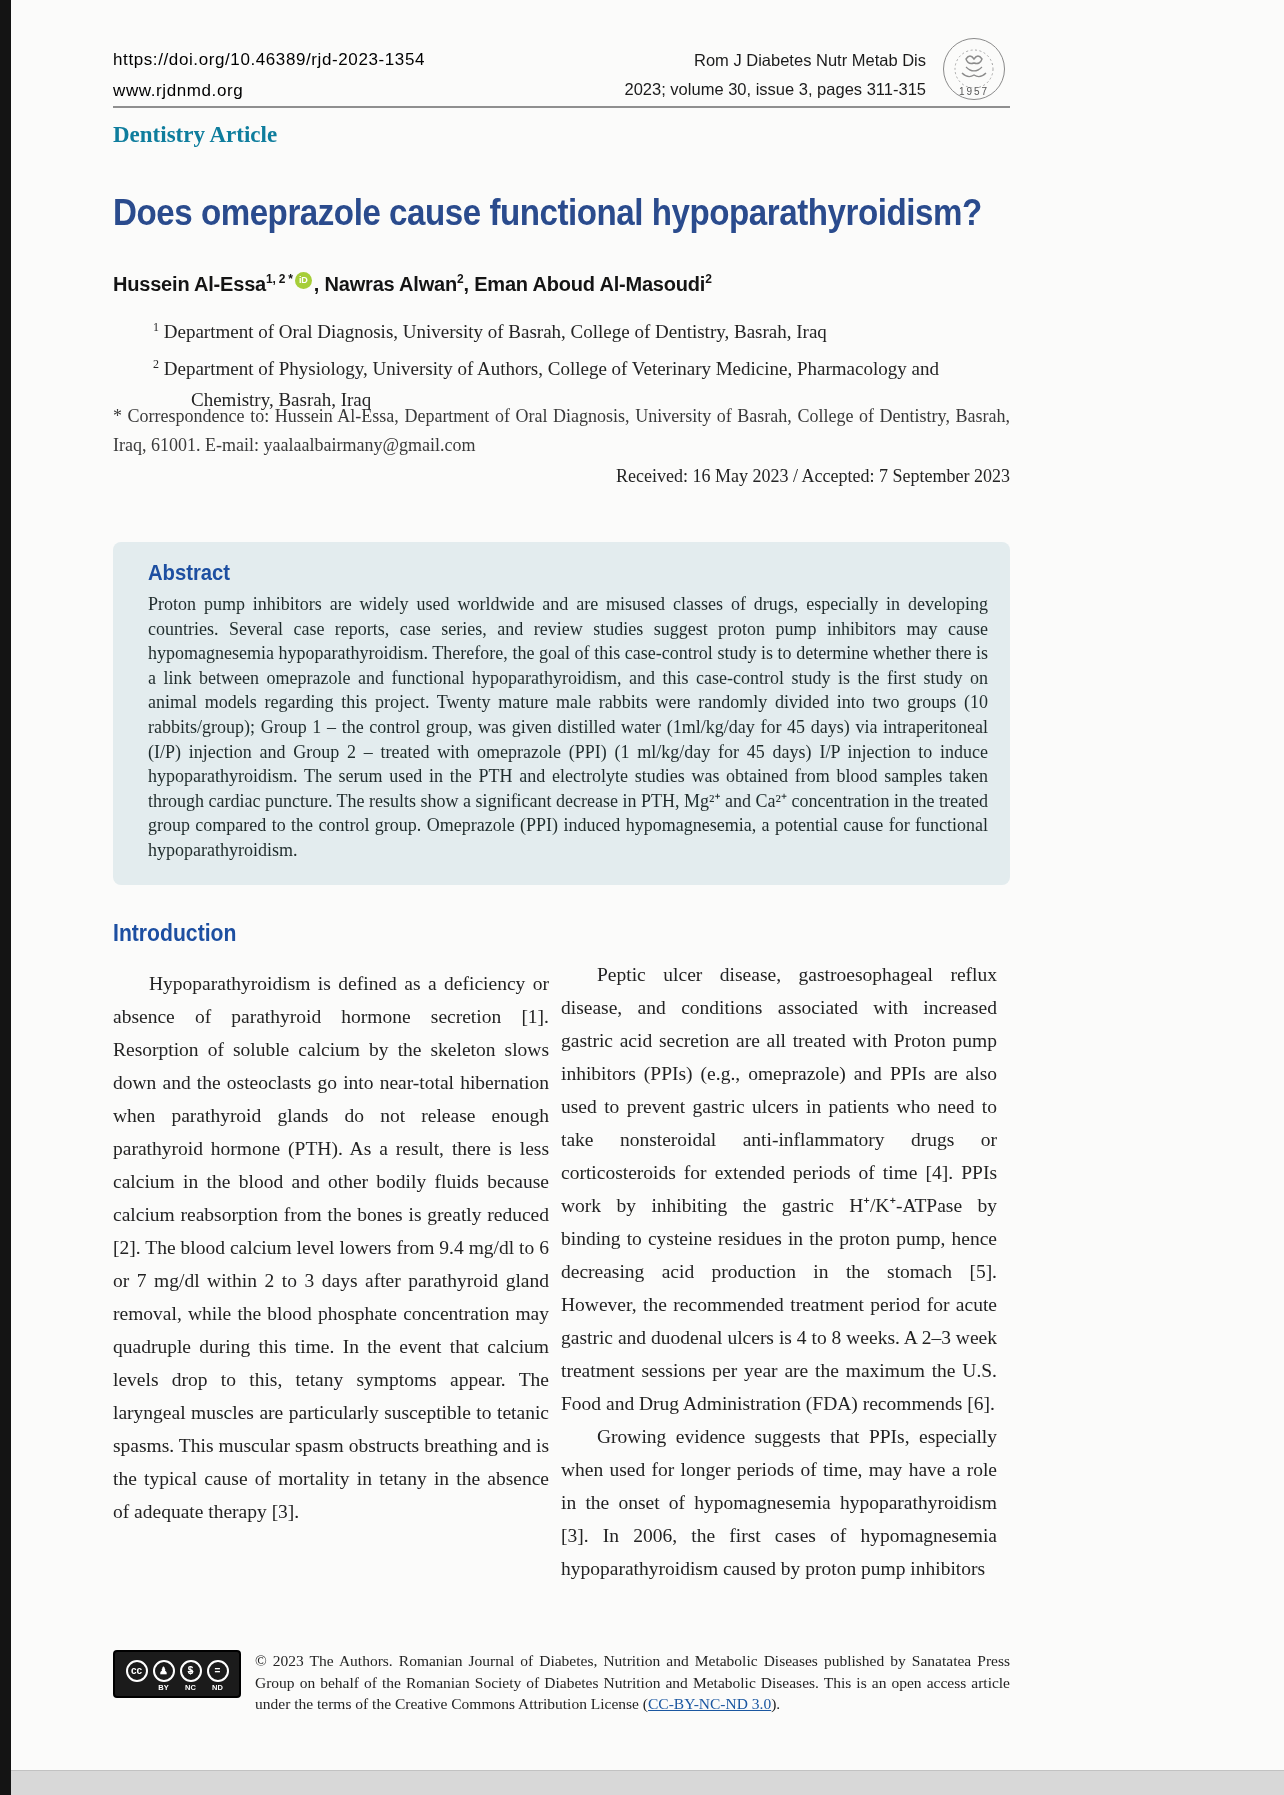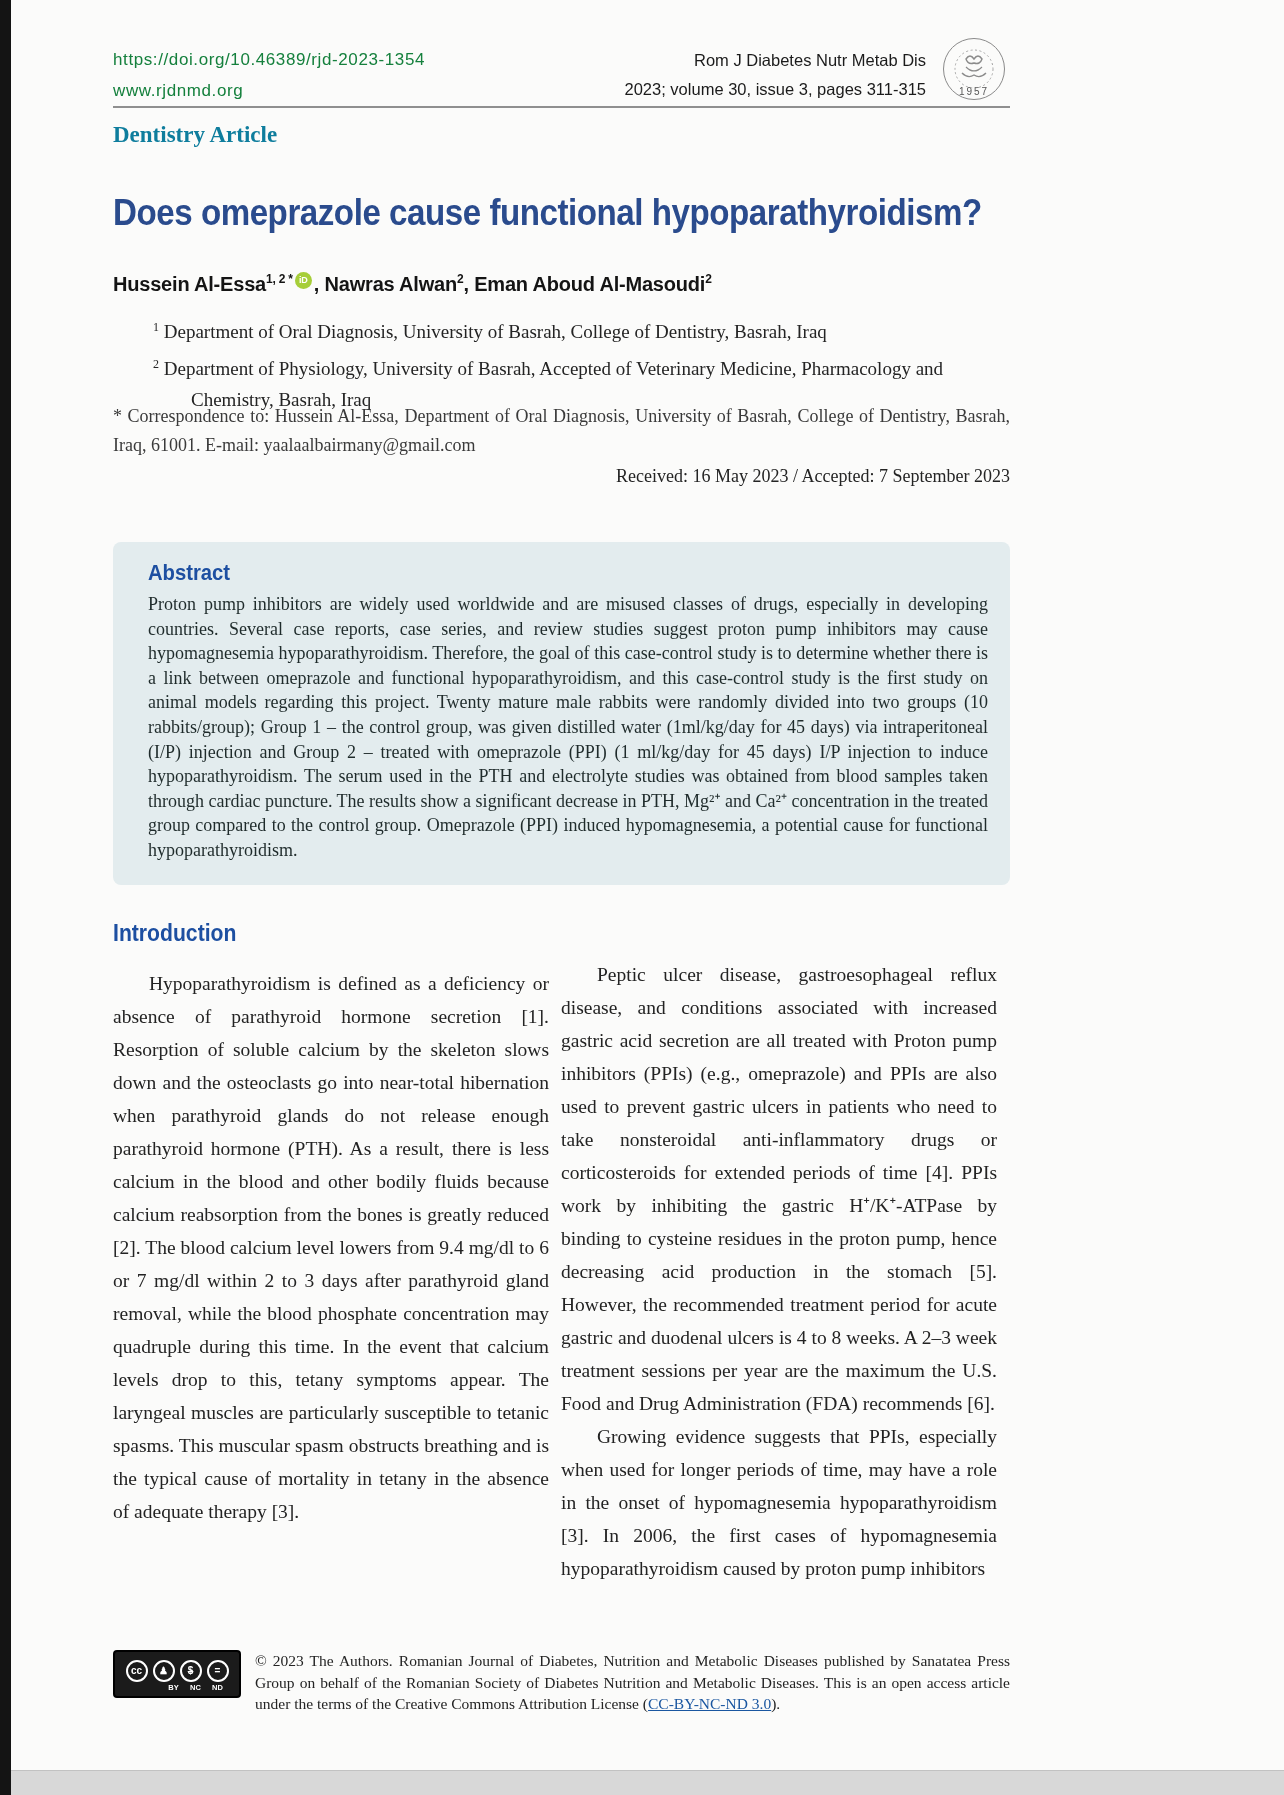--- a/index.html
+++ b/index.html
@@ -11,21 +11,21 @@
     color:#1d1d1d;
     overflow:hidden;
   }
   .left-strip { position:absolute; left:0; top:0; width:11px; height:1795px; background:#141414; z-index:5; }
   .bottom-bar { position:absolute; left:0; bottom:0; width:1284px; height:25px; background:#d8d8d8; border-top:1px solid #c2c2c2; z-index:4; }
 
   .page-content { position:absolute; left:113px; top:0; width:897px; height:1795px; }
 
   
   .hdr { position:absolute; top:44px; left:0; width:897px; display:flex; justify-content:space-between; align-items:flex-start; }
-  .hdr-left { font-family:"Liberation Sans", sans-serif; font-size:17px; letter-spacing:.6px; color:#15803d; line-height:31px; }
+  .hdr-left { font-family:"Liberation Sans", sans-serif; font-size:17px; letter-spacing:.6px; color:#000000; line-height:31px; }
   .hdr-right { display:flex; align-items:flex-start; gap:12px; }
   .hdr-journal { font-family:"Liberation Sans", sans-serif; font-size:16.5px; color:#1b1b1b; text-align:right; line-height:29px; padding-top:2px; }
   .seal { width:72px; text-align:center; margin-top:-6px; }
   .seal-circle {
     width:62px; height:62px; margin:0 auto; border-radius:50%;
     border:1.5px solid #8a8a8a; position:relative;
     display:flex; align-items:center; justify-content:center;
   }
   .seal-circle svg { width:44px; height:44px; opacity:.75; }
   .seal-year { font-family:"Liberation Sans", sans-serif; font-size:10px; letter-spacing:2px; color:#555; margin-top:-14px; }
@@ -78,21 +78,21 @@
     flex:0 0 auto; width:128px; height:48px; background:#1b1b1b; border:2px solid #000; border-radius:4px;
     display:flex; flex-direction:column; align-items:center; justify-content:center; gap:1px; padding-top:3px;
   }
   .cc-row { display:flex; gap:5px; }
   .cc-circle {
     width:22px; height:22px; border-radius:50%; border:2px solid #fff; color:#fff;
     font-family:"Liberation Sans", sans-serif; font-size:10px; font-weight:bold;
     display:flex; align-items:center; justify-content:center; background:#1b1b1b;
   }
   .cc-strike { text-decoration:line-through; }
-  .cc-labels { display:flex; width:103px; justify-content:flex-end; }
+  .cc-labels { display:flex; gap:5px; width:103px; justify-content:flex-end; }
   .cc-labels span { width:22px; text-align:center; color:#fff; font-family:"Liberation Sans", sans-serif; font-size:7.5px; font-weight:bold; }
   .footer-text { font-size:15.5px; line-height:21.5px; text-align:justify; color:#242424; }
   .cc-link { color:#1a56a0; text-decoration:underline; cursor:pointer; }
 </style>
 </head>
 <body>
 
 <div class="left-strip"></div>
 <div class="bottom-bar"></div>
 
@@ -127,21 +127,21 @@
   <div class="article-type">Dentistry Article</div>
 
   <h1 class="title"><span>Does omeprazole cause functional hypoparathyroidism?</span></h1>
 
   <div class="authors">
     <span>Hussein Al-Essa</span><sup>1, 2 *</sup><span class="orcid">iD</span><span>, Nawras Alwan</span><sup>2</sup><span>, Eman Aboud Al-Masoudi</span><sup>2</sup>
   </div>
 
   <div class="affils">
     <div class="affil"><sup>1</sup><span> Department of Oral Diagnosis, University of Basrah, College of Dentistry, Basrah, Iraq</span></div>
-    <div class="affil"><sup>2</sup><span> Department of Physiology, University of Basrah, Accepted of Veterinary Medicine, Pharmacology and Chemistry, Basrah, Iraq</span></div>
+    <div class="affil"><sup>2</sup><span> Department of Physiology, University of Authors, College of Veterinary Medicine, Pharmacology and Chemistry, Basrah, Iraq</span></div>
   </div>
 
   <div class="corresp"><span>* Correspondence to: Hussein Al-Essa, Department of Oral Diagnosis, University of Basrah, College of Dentistry, Basrah, Iraq, 61001. E-mail: </span><span>yaalaalbairmany@gmail.com</span></div>
 
   <div class="dates">Received: 16 May 2023 / Accepted: 7 September 2023</div>
 
   <div class="abstract">
     <div class="abstract-h"><span>Abstract</span></div>
     <div class="abstract-body">Proton pump inhibitors are widely used worldwide and are misused classes of drugs, especially in developing countries. Several case reports, case series, and review studies suggest proton pump inhibitors may cause hypomagnesemia hypoparathyroidism. Therefore, the goal of this case-control study is to determine whether there is a link between omeprazole and functional hypoparathyroidism, and this case-control study is the first study on animal models regarding this project. Twenty mature male rabbits were randomly divided into two groups (10 rabbits/group); Group 1 – the control group, was given distilled water (1ml/kg/day for 45 days) via intraperitoneal (I/P) injection and Group 2 – treated with omeprazole (PPI) (1 ml/kg/day for 45 days) I/P injection to induce hypoparathyroidism. The serum used in the PTH and electrolyte studies was obtained from blood samples taken through cardiac puncture. The results show a significant decrease in PTH, Mg²⁺ and Ca²⁺ concentration in the treated group compared to the control group. Omeprazole (PPI) induced hypomagnesemia, a potential cause for functional hypoparathyroidism.</div>
   </div>

